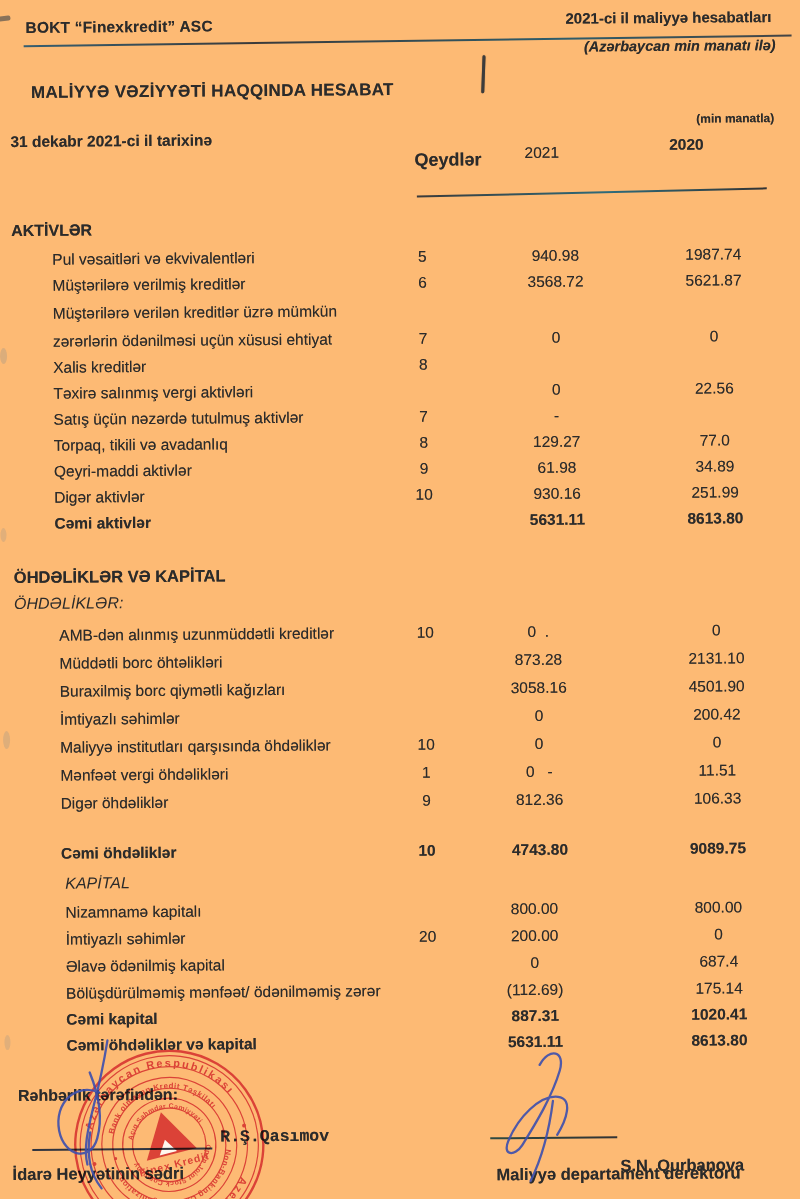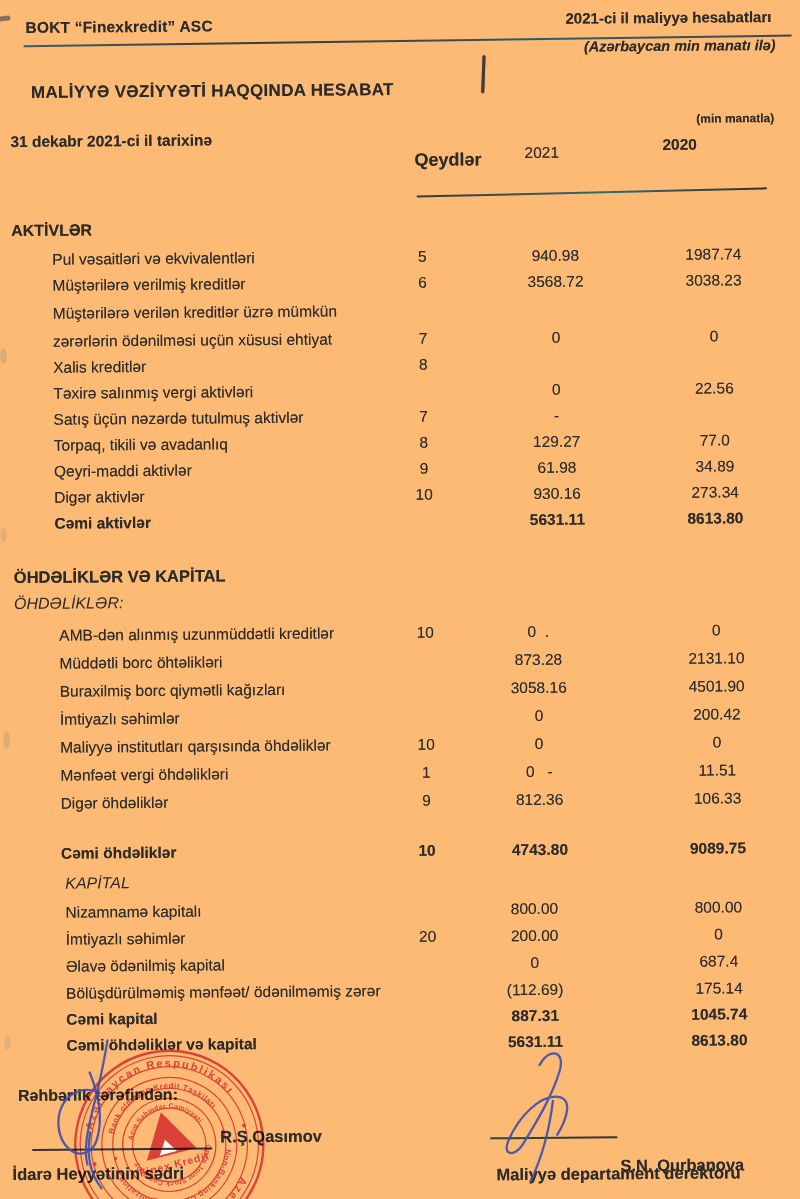--- a/index.html
+++ b/index.html
@@ -20,21 +20,21 @@
   .rule-top{position:absolute;left:28px;top:40px;width:768px;height:2px;
     background:linear-gradient(90deg,#365f71,#3a3a3a 30%,#2e5d6b 70%,#444);
     transform:rotate(-0.35deg);}
   .pen-mark{position:absolute;left:486px;top:56px;width:3px;height:38px;background:#3c3c3c;
     border-radius:2px;transform:rotate(2.5deg);box-shadow:0 0 1px rgba(0,0,0,.5);}
   .title{left:35px;top:80px;font-size:17px;letter-spacing:.3px;}
   .unit-note{top:114px;right:22px;font-size:12px;text-align:center;}
   .date-line{left:14px;top:130px;font-size:15.5px;}
   .col-notes{left:418px;top:150px;font-size:18px;}
   .col-2021{left:528px;top:145px;width:52px;text-align:left;font-size:15.5px;}
-  .col-2020{left:666px;top:138px;width:48px;font-size:15.5px;}
+  .col-2020{left:666px;top:138px;width:48px;text-align:center;font-size:15.5px;}
   .rule-cols{position:absolute;left:420px;top:193px;width:350px;height:2px;
     background:linear-gradient(90deg,#3a3a3a,#2e6b7a 55%,#333);transform:rotate(-0.9deg);}
   
   .table{position:absolute;left:14px;top:216px;width:766px;font-size:15.5px;}
   .row{display:grid;grid-template-columns:382px 58px 208px 108px;align-items:end;height:26px;line-height:22px;}
   .row.h28{height:28px;}
   .row.h27{height:27px;}
   .c-label{padding-left:41px;white-space:nowrap;text-shadow:0 0 .5px rgba(40,40,40,.55);}
   .c-note{text-align:center;text-shadow:0 0 .5px rgba(40,40,40,.5);}
   .c-v1,.c-v2{text-align:center;text-shadow:0 0 .5px rgba(40,40,40,.5);}
@@ -43,21 +43,21 @@
   .sec-liab .c-label{padding-left:45px;}
   .sec-cap  .c-label{padding-left:49px;}
   .sec-head{height:26px;line-height:24px;font-weight:bold;font-size:16px;text-shadow:0 0 .6px rgba(20,20,20,.6);}
   .sub-head{height:28px;line-height:26px;font-style:italic;font-size:16px;}
   .cap-head{height:26px;line-height:26px;font-style:italic;font-size:16px;padding-left:49px;margin-top:6px;}
   .gap22{height:22px;}
   .mt30{margin-top:30px;}
   
   .sig-intro{left:14px;top:1084px;font-size:16px;}
   .line-left{position:absolute;left:28px;top:1146px;width:180px;height:2px;background:#30343f;}
-  .name-left{left:216px;top:1126px;font-size:16.5px;}
+  .name-left{left:216px;top:1126px;font-size:16.5px;font-family:Liberation Mono, monospace;}
   .title-left{left:8px;top:1162px;font-size:16.5px;}
   .line-right{position:absolute;left:486px;top:1138px;width:127px;height:2px;
     background:linear-gradient(90deg,#2e4a42,#333);}
   .name-right{left:616px;top:1158px;font-size:16.5px;}
   .title-right{left:492px;top:1166px;font-size:16.5px;}
   .stamp-svg{position:absolute;left:66px;top:1044px;opacity:.88;mix-blend-mode:multiply;}
   .ink-svg{position:absolute;left:0;top:0;pointer-events:none;}
   .smudge{position:absolute;background:#8f8f8c;border-radius:50%;}
   .edge-mark{position:absolute;left:0;top:13px;width:15px;height:5px;background:#4c4c4c;
     opacity:.65;transform:rotate(-6deg);border-radius:2px;}
@@ -96,21 +96,21 @@
       <div class="row">
         <span class="c-label">Pul vəsaitləri və ekvivalentləri</span>
         <span class="c-note">5</span>
         <span class="c-v1">940.98</span>
         <span class="c-v2">1987.74</span>
       </div>
       <div class="row">
         <span class="c-label">Müştərilərə verilmiş kreditlər</span>
         <span class="c-note">6</span>
         <span class="c-v1">3568.72</span>
-        <span class="c-v2">3038.23</span>
+        <span class="c-v2">5621.87</span>
       </div>
       <div class="row h28">
         <span class="c-label">Müştərilərə verilən kreditlər üzrə mümkün</span>
         <span class="c-note"></span>
           <span class="c-v1"></span>
           <span class="c-v2"></span>
       </div>
       <div class="row h28">
         <span class="c-label">zərərlərin ödənilməsi uçün xüsusi ehtiyat</span>
         <span class="c-note">7</span>
@@ -144,21 +144,21 @@
       <div class="row">
         <span class="c-label">Qeyri-maddi aktivlər</span>
         <span class="c-note">9</span>
         <span class="c-v1">61.98</span>
         <span class="c-v2">34.89</span>
       </div>
       <div class="row">
         <span class="c-label">Digər aktivlər</span>
         <span class="c-note">10</span>
         <span class="c-v1">930.16</span>
-        <span class="c-v2">273.34</span>
+        <span class="c-v2">251.99</span>
       </div>
       <div class="row b">
         <span class="c-label">Cəmi aktivlər</span>
         <span class="c-note"></span>
         <span class="c-v1">5631.11</span>
         <span class="c-v2">8613.80</span>
       </div>
 
       <div class="sec-liab">
         <div class="sec-head mt30" style="font-size:16.5px">ÖHDƏLİKLƏR VƏ KAPİTAL</div>
@@ -241,21 +241,21 @@
         <div class="row h27">
           <span class="c-label">Bölüşdürülməmiş mənfəət/ ödənilməmiş zərər</span>
           <span class="c-note"></span>
           <span class="c-v1">(112.69)</span>
           <span class="c-v2">175.14</span>
         </div>
         <div class="row b">
           <span class="c-label">Cəmi kapital</span>
           <span class="c-note"></span>
           <span class="c-v1">887.31</span>
-          <span class="c-v2">1045.74</span>
+          <span class="c-v2">1020.41</span>
         </div>
         <div class="row b">
           <span class="c-label">Cəmi öhdəliklər və kapital</span>
           <span class="c-note"></span>
           <span class="c-v1">5631.11</span>
           <span class="c-v2">8613.80</span>
         </div>
       </div>
     </div>
 

